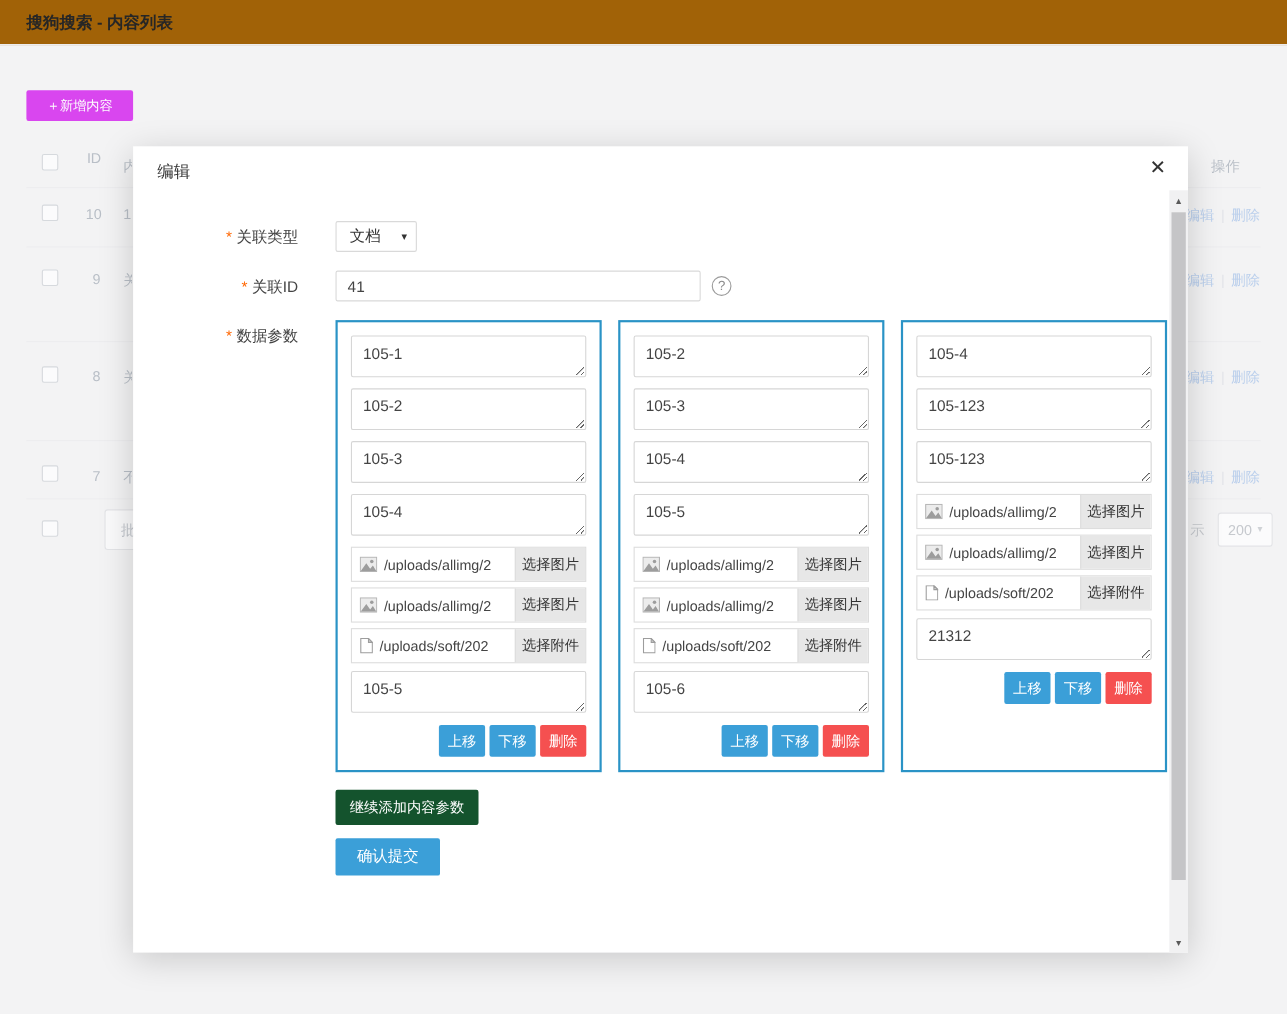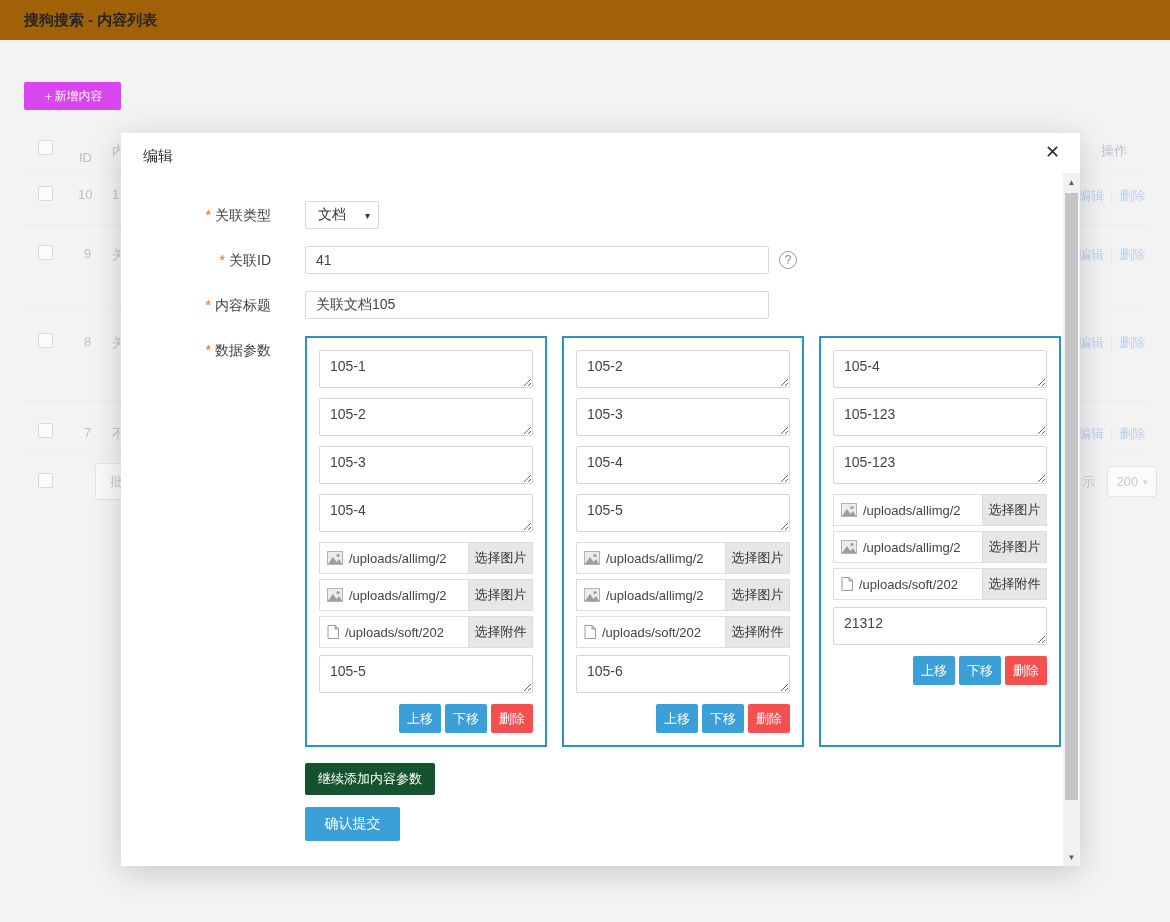--- a/index.html
+++ b/index.html
@@ -43,21 +43,21 @@
     background:none; border:none; cursor:pointer; line-height:1; }
   .modal-form { padding:35px 60px 0 40px; }
   .frow { display:flex; margin-bottom:17px; align-items:center; }
   .frow.top { align-items:flex-start; }
   .flabel { width:110px; margin-right:34px; text-align:right; font-size:14px; color:#444;
     flex:none; line-height:28px; }
   .req { color:#f60; margin-right:4px; }
   .fake-select { width:74px; height:28px; border:1px solid #d9d9d9; border-radius:2px;
     display:flex; align-items:center; padding:0 8px 0 12px; gap:12px; background:#fff; }
   .fake-select .chev { margin-left:auto; font-size:10px; color:#333; }
-  .tinput { width:464px; height:28px; border:1px solid #d9d9d9; border-radius:2px;
+  .tinput { width:332px; height:28px; border:1px solid #d9d9d9; border-radius:2px;
     padding:0 10px; font-size:14px; color:#444; font-family:inherit; }
   .help { display:inline-flex; width:18px; height:18px; border:1px solid #9b9b9b; border-radius:50%;
     color:#8a8a8a; font-size:12px; align-items:center; justify-content:center; margin-left:10px;
     align-self:center; }
   
   .panels { display:flex; gap:15px; }
   .panel { width:242px; border:2px solid #2a93c6; padding:12px; background:#fff; }
   .ta { display:block; width:100%; height:38px; border:1px solid #d6d6d6; border-radius:2px;
     padding:7px 10px; font-size:14px; color:#444; font-family:inherit; resize:both;
     margin-bottom:10px; overflow:hidden; }
@@ -85,21 +85,21 @@
   .sthumb { position:absolute; left:2px; top:20px; width:13px; height:607px; background:#c5c5c7; }
   svg { display:block; }
 </style>
 </head>
 <body>
 
 <div class="bg">
   <button class="add-btn">＋新增内容</button>
 
   <span class="chk" style="left:38px; top:99px;"></span>
-  <span class="hdr-txt" style="left:79px; top:109px;">ID</span>
+  <span class="hdr-txt" style="left:79px; top:95px;">ID</span>
   <span class="hdr-txt frag" style="left:112px; top:101px;">内</span>
   <span class="hdr-txt" style="left:1101px; top:101px;">操作</span>
 
   <div class="sep" style="top:129px;"></div>
 
   <span class="chk" style="left:38px; top:145px;"></span>
   <span class="cell-txt" style="left:78px; top:146px;">10</span>
   <span class="cell-txt frag" style="left:112px; top:146px;">1</span>
   <div class="ops" style="top:146px;"><span></span><span>编辑</span><span class="bar">|</span><span>删除</span></div>
   <div class="sep" style="top:183px;"></div>
@@ -146,24 +146,20 @@
         <span class="chev">▾</span>
       </div>
     </div>
 
     <div class="frow">
       <span class="flabel"><span class="req">*</span><span>关联ID</span></span>
       <input class="tinput" type="text" value="41" style="">
       <span class="help">?</span>
     </div>
 
-    <div class="frow">
-      <span class="flabel"><span class="req">*</span><span>内容标题</span></span>
-      <input class="tinput" type="text" value="关联文档105" style="">
-    </div>
 
     <div class="frow top" style="margin-bottom:16px;">
       <span class="flabel"><span class="req">*</span><span>数据参数</span></span>
       <div class="panels">
 
         <div class="panel">
           <textarea class="ta" style="">105-1</textarea>
           <textarea class="ta" style="">105-2</textarea>
           <textarea class="ta" style="">105-3</textarea>
           <textarea class="ta" style="">105-4</textarea>

